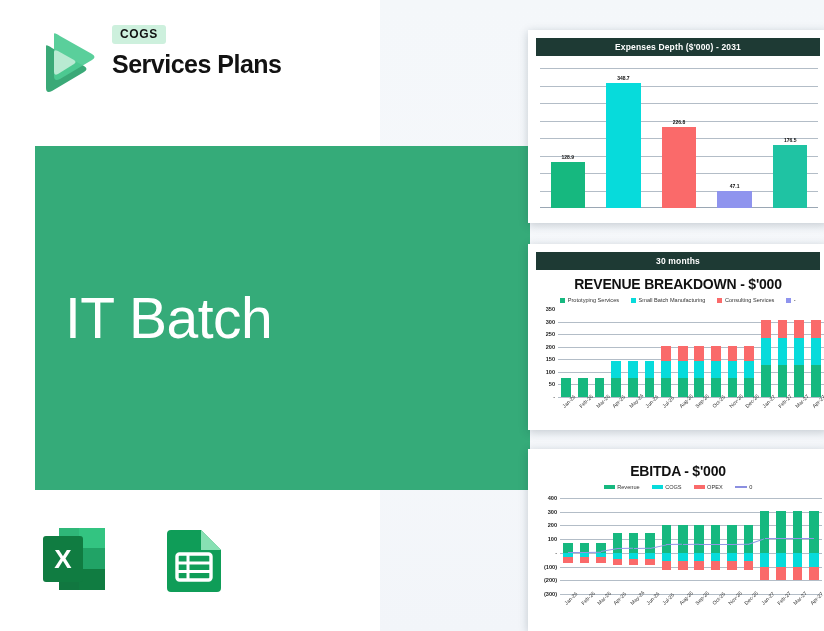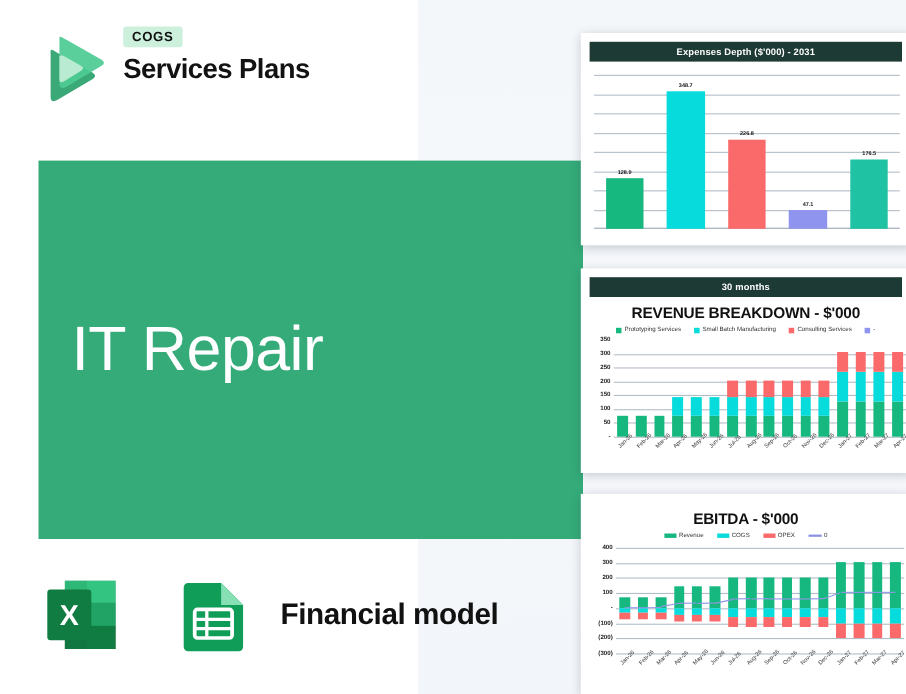--- a/index.html
+++ b/index.html
@@ -122,21 +122,21 @@
         <path d="M28 26 L28 46 Q28 50 32 48 L48 38 Q51 36 48 34 L32 25 Q28 23 28 26 Z" fill="#cdf0dd" opacity="0.85"></path>
       </svg>
     </div>
     <div class="brand-text">
       <span class="ready-badge">COGS</span>
       <div class="brand-name">Services Plans</div>
     </div>
   </div>
 
   <div class="title-block">
-    <div class="title-text">IT Repair</div>
+    <div class="title-text">IT Batch</div>
   </div>
 
   <div class="footer">
     <div class="ico ico-xls">
       <svg viewBox="0 0 82 82" width="82" height="82">
         <rect x="26" y="10" width="46" height="20" fill="#21a366"></rect>
         <rect x="26" y="30" width="46" height="21" fill="#107c41"></rect>
         <rect x="26" y="51" width="46" height="21" fill="#185c37"></rect>
         <rect x="26" y="10" width="23" height="62" fill="#33c481" opacity="0.0"></rect>
         <rect x="26" y="10" width="46" height="20" fill="#33c481"></rect>
@@ -150,21 +150,20 @@
     <div class="ico ico-gs">
       <svg viewBox="0 0 82 82" width="82" height="82">
         <path d="M14 12 h34 l20 20 v38 a4 4 0 0 1 -4 4 h-46 a4 4 0 0 1 -4 -4 v-54 a4 4 0 0 1 4 -4 z" fill="#0f9d58"></path>
         <path d="M48 12 l20 20 h-20 z" fill="#87e0b3"></path>
         <rect x="24" y="36" width="34" height="26" rx="2.5" fill="none" stroke="#ffffff" stroke-width="3.4"></rect>
         <line x1="24" y1="45" x2="58" y2="45" stroke="#ffffff" stroke-width="3"></line>
         <line x1="24" y1="53.5" x2="58" y2="53.5" stroke="#ffffff" stroke-width="3"></line>
         <line x1="35" y1="36" x2="35" y2="62" stroke="#ffffff" stroke-width="3"></line>
       </svg>
     </div>
-    <div class="footer-label">Financial model</div>
   </div>
 
   <div class="card card-1">
     <div class="band-wrap">
       <div class="bandbar">Expenses Depth ($'000) - 2031</div>
     </div>
     <div class="plot" id="plot1" style="margin: 12px 10px 14px 12px; height: 140px; width: 278px;">
         <div class="gridline" style="top: 0px;"></div>
         <div class="gridline" style="top: 17.5px;"></div>
         <div class="gridline" style="top: 35px;"></div>

